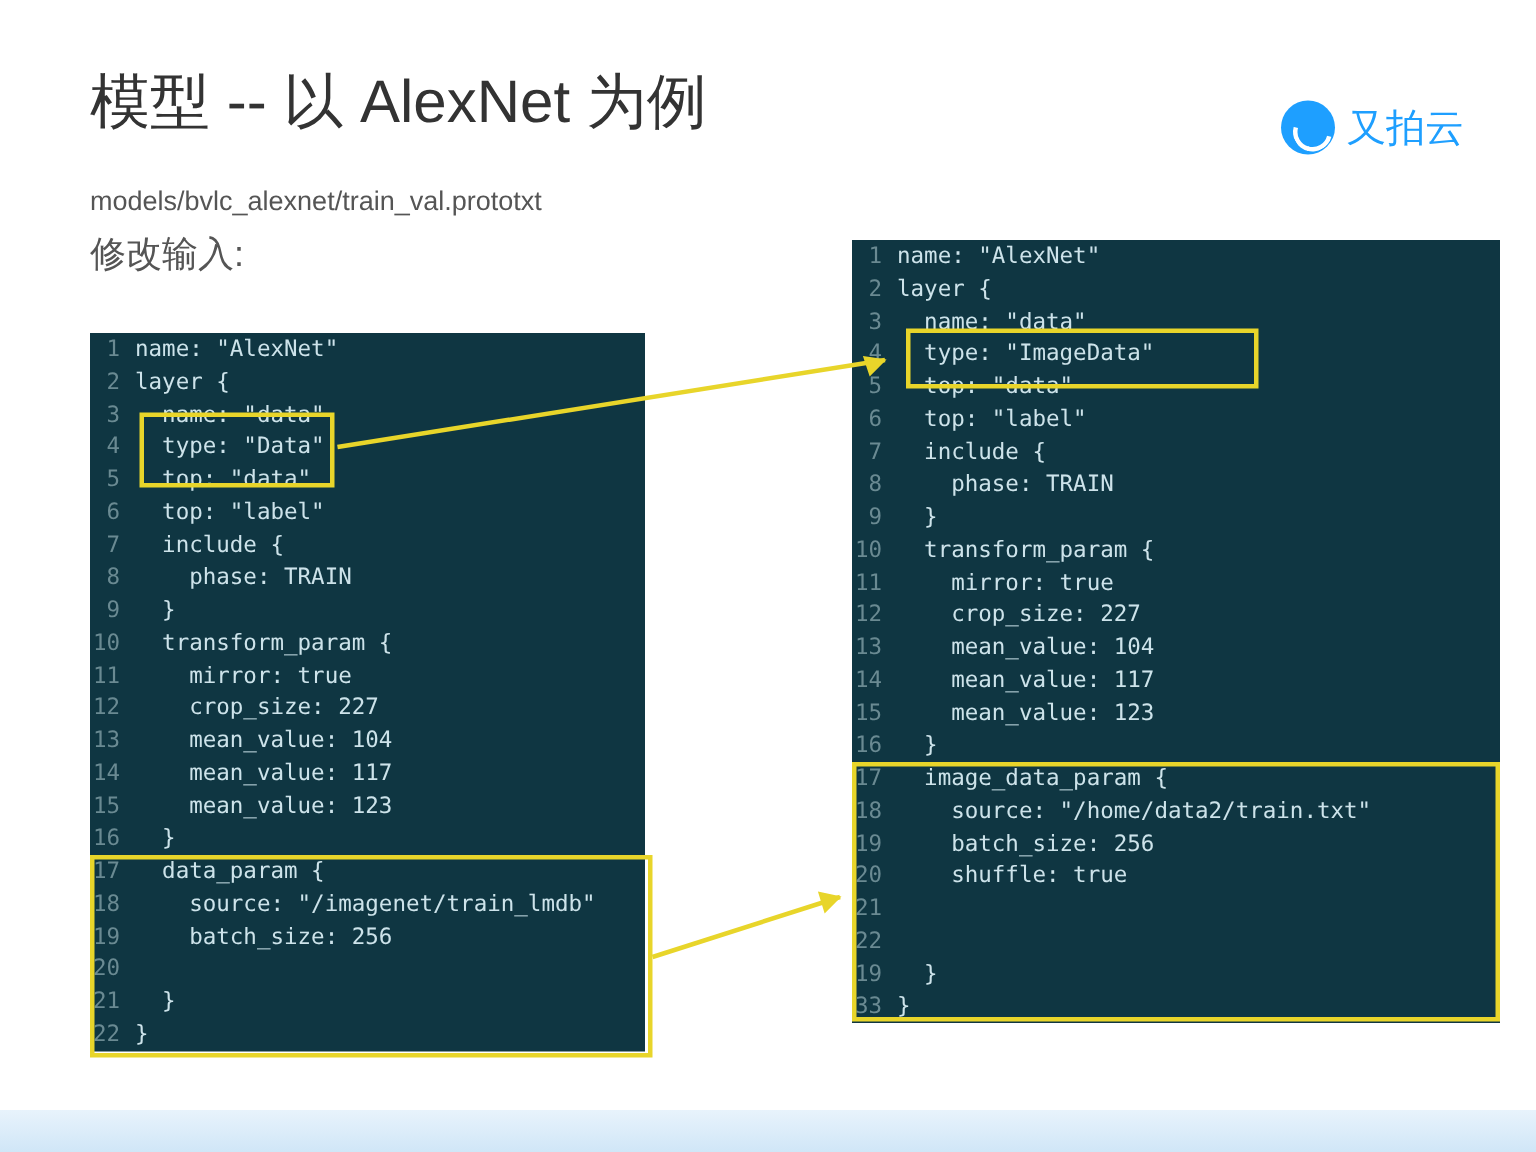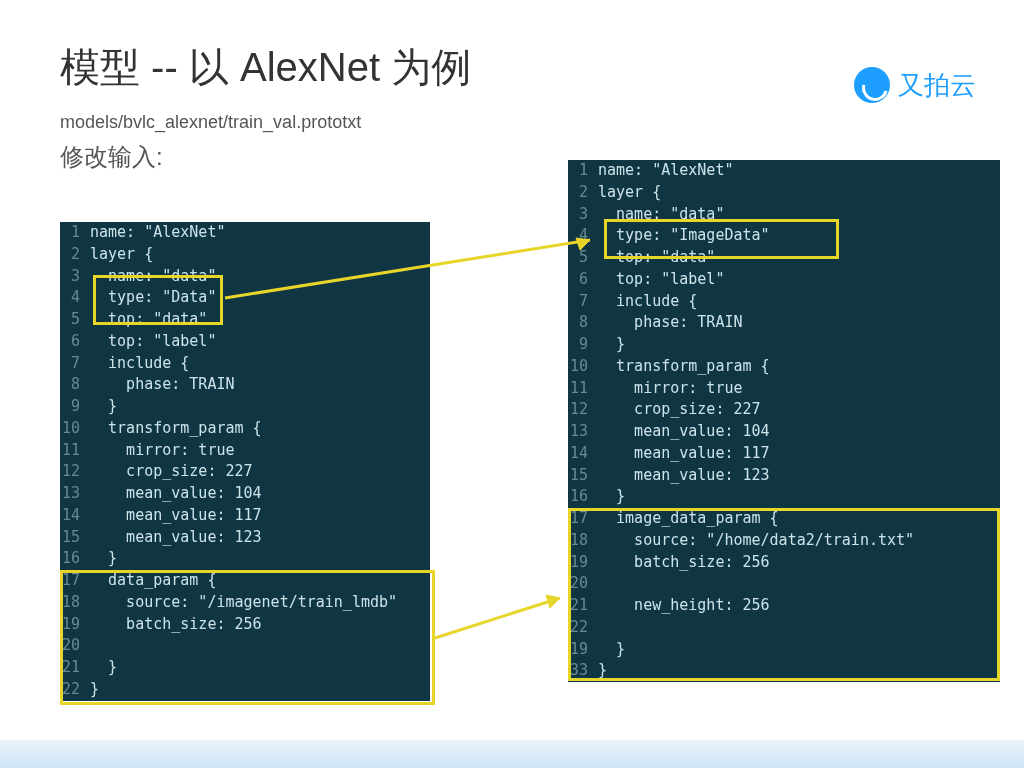--- a/index.html
+++ b/index.html
@@ -14,21 +14,21 @@
   .slide {
     width: 1024px;
     height: 768px;
     position: relative;
     padding: 40px 60px 0 60px;
   }
   .title {
     font-size: 40px;
     font-weight: 400;
     color: #333;
-    margin-bottom: 17px;
+    margin-bottom: 29px;
   }
   .subtitle {
     font-size: 18px;
     color: #555;
     margin-bottom: 8px;
   }
   .label {
     font-size: 24px;
     color: #555;
     margin-bottom: 10px;
@@ -170,22 +170,22 @@
       <div class="code-line"><span class="ln">10</span><span class="tx">  transform_param {</span></div>
       <div class="code-line"><span class="ln">11</span><span class="tx">    mirror: true</span></div>
       <div class="code-line"><span class="ln">12</span><span class="tx">    crop_size: 227</span></div>
       <div class="code-line"><span class="ln">13</span><span class="tx">    mean_value: 104</span></div>
       <div class="code-line"><span class="ln">14</span><span class="tx">    mean_value: 117</span></div>
       <div class="code-line"><span class="ln">15</span><span class="tx">    mean_value: 123</span></div>
       <div class="code-line"><span class="ln">16</span><span class="tx">  }</span></div>
       <div class="code-line"><span class="ln">17</span><span class="tx">  image_data_param {</span></div>
       <div class="code-line"><span class="ln">18</span><span class="tx">    source: "/home/data2/train.txt"</span></div>
       <div class="code-line"><span class="ln">19</span><span class="tx">    batch_size: 256</span></div>
-      <div class="code-line"><span class="ln">20</span></div>
-      <div class="code-line"><span class="ln">21</span><span class="tx">    new_height: 256</span></div>
+      <div class="code-line"><span class="ln">20</span><span class="tx">    shuffle: true</span></div>
+      <div class="code-line"><span class="ln">21</span></div>
       <div class="code-line"><span class="ln">22</span></div>
       <div class="code-line"><span class="ln">19</span><span class="tx">  }</span></div>
       <div class="code-line"><span class="ln">33</span><span class="tx">}</span></div>
     </div>
 
   <div class="highlight-box hl1"></div>
   <div class="highlight-box hl2"></div>
   <div class="highlight-box hl3"></div>
   <div class="highlight-box hl4"></div>
 

